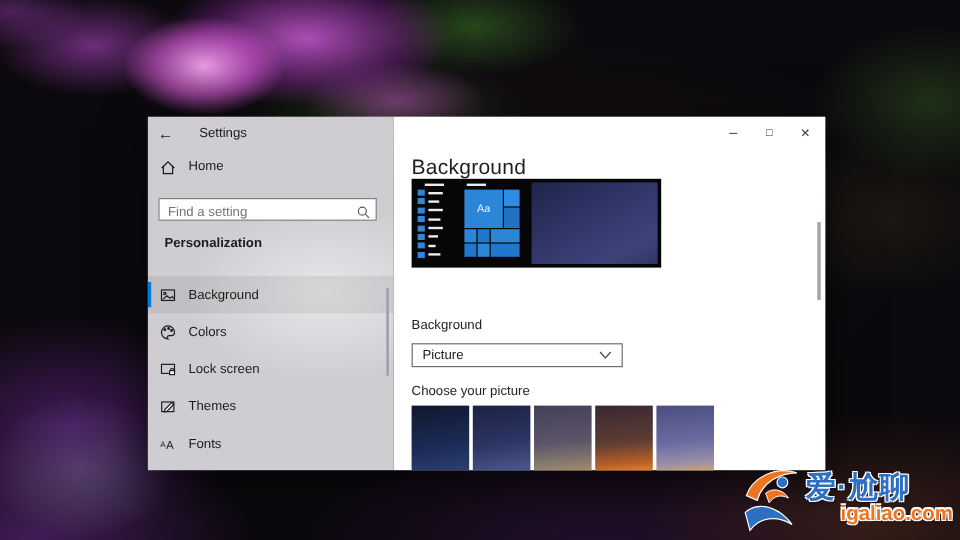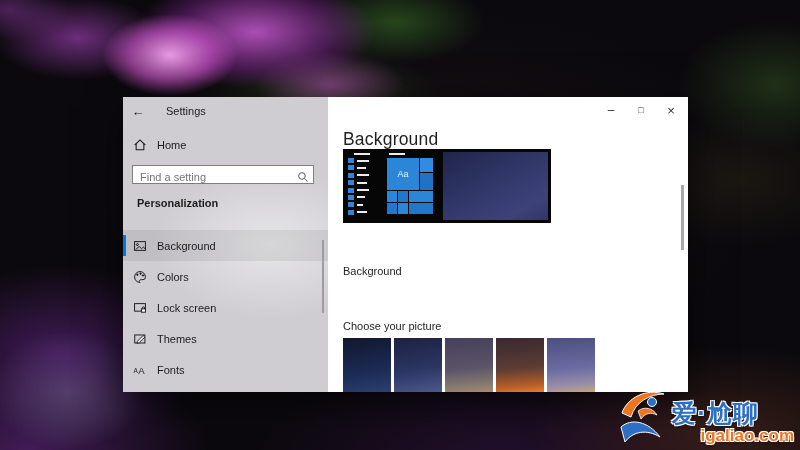--- a/index.html
+++ b/index.html
@@ -39,21 +39,21 @@
   
   .sidebar {
     position:relative; width:205px; flex:0 0 205px; height:100%;
     background:
       radial-gradient(150px 95px at 72% 50%, rgba(255,255,255,.5), rgba(255,255,255,0) 78%),
       #cfcdd2;
   }
   .titlebar-left { position:absolute; left:0; top:0; width:100%; height:28px; display:flex; align-items:center; }
   .back-btn { width:30px; text-align:center; font-size:13px; color:#222; cursor:default; }
   .win-title { margin-left:13px; font-size:11px; }
-  .home-row { position:absolute; left:0; top:36px; width:100%; height:24px; display:flex; align-items:center; padding-left:10px; gap:10px; }
+  .home-row { position:absolute; left:0; top:36px; width:100%; height:24px; display:flex; padding-left:10px; gap:10px; }
   .searchbox { position:absolute; left:9px; top:68px; width:182px; height:19px; background:#fff; border:1px solid #7e7e7e; display:flex; align-items:flex-end; }
   .searchbox input { flex:1; border:none; outline:none; background:transparent; font-size:11px; padding-left:7px; color:#222; font-family:inherit; }
   .searchbox .mag { width:20px; display:flex; justify-content:center; }
   .section-header { position:absolute; left:14px; top:100px; font-weight:bold; font-size:11px; }
   .nav { position:absolute; left:0; top:133px; width:100%; }
   .nav-item { position:relative; height:31px; display:flex; align-items:center; padding-left:10px; gap:10px; }
   .nav-item.sel { background:rgba(0,0,0,.07); }
   .accent-bar { display:none; }
   .nav-item.sel .accent-bar { display:block; position:absolute; left:0; top:5px; width:3px; height:21px; background:var(--accent); }
   .nav-icon { width:14px; height:14px; display:flex; align-items:center; justify-content:center; }
@@ -89,21 +89,21 @@
 
   .field-label { position:absolute; left:15px; font-size:11px; color:#1f1f1f; }
   .lbl-bg { top:168px; }
   .dropdown { position:absolute; left:15px; top:189px; width:176px; height:20px; border:1px solid #6e6e6e; background:#fff; display:flex; align-items:center; justify-content:space-between; padding:0 8px; }
   .lbl-choose { top:223px; }
   .thumbs { position:absolute; left:15px; top:241px; display:flex; gap:3px; }
   .thumb { width:48px; height:55px; }
   .main-scroll { position:absolute; right:4px; top:88px; width:3px; height:65px; background:#a8a8a8; }
 
   
-  .watermark { position:absolute; right:6px; bottom:6px; display:flex; align-items:flex-end; gap:4px; }
+  .watermark { position:absolute; right:6px; bottom:6px; display:flex; align-items:center; gap:4px; }
   .wm-text { display:flex; flex-direction:column; line-height:1.02; }
   .wm-title {
     font-size:25px; font-weight:bold; letter-spacing:1px; color:var(--wm-blue);
     text-shadow:-1px -1px 0 #fff,1px -1px 0 #fff,-1px 1px 0 #fff,1px 1px 0 #fff,0 2px 3px rgba(0,0,0,.45);
   }
   .wm-site {
     font-size:17px; font-weight:bold; color:var(--wm-orange);
     text-shadow:-1px -1px 0 #fff,1px -1px 0 #fff,-1px 1px 0 #fff,1px 1px 0 #fff,0 2px 3px rgba(0,0,0,.45);
     padding-left:29px;
   }
@@ -273,20 +273,28 @@
           <div class="tb d"></div>
             <div class="tb"></div>
             <div class="tb d"></div>
         </div>
       </div>
       <div class="pv-desktop" style="background: linear-gradient(150deg, rgb(32, 37, 74) 0%, rgb(52, 58, 110) 55%, rgb(61, 67, 120) 80%, rgb(48, 54, 102) 100%);"></div>
     </div>
 
     <div class="field-label lbl-bg">Background</div>
 
+    <div class="dropdown">
+      <span>Picture</span>
+      <span>
+        <svg width="11" height="8" viewBox="0 0 12 9" fill="none" stroke="#444" stroke-width="1.2">
+          <polyline points="1,1.5 6,7 11,1.5"></polyline>
+        </svg>
+      </span>
+    </div>
 
     <div class="field-label lbl-choose">Choose your picture</div>
 
     <div class="thumbs">
       <div class="thumb" style="background: linear-gradient(170deg, rgb(16, 23, 46) 0%, rgb(28, 43, 86) 60%, rgb(45, 65, 112) 100%);"></div>
       <div class="thumb" style="background: linear-gradient(170deg, rgb(29, 34, 67) 0%, rgb(43, 53, 98) 55%, rgb(78, 90, 142) 100%);"></div>
       <div class="thumb" style="background: linear-gradient(175deg, rgb(69, 64, 90) 0%, rgb(92, 85, 104) 55%, rgb(141, 127, 112) 88%, rgb(171, 140, 100) 100%);"></div>
       <div class="thumb" style="background: linear-gradient(175deg, rgb(58, 40, 48) 0%, rgb(93, 61, 52) 55%, rgb(184, 95, 40) 85%, rgb(232, 131, 44) 100%);"></div>
       <div class="thumb" style="background: linear-gradient(175deg, rgb(76, 78, 128) 0%, rgb(107, 108, 162) 55%, rgb(155, 144, 168) 85%, rgb(214, 164, 104) 100%);"></div>
     </div>

